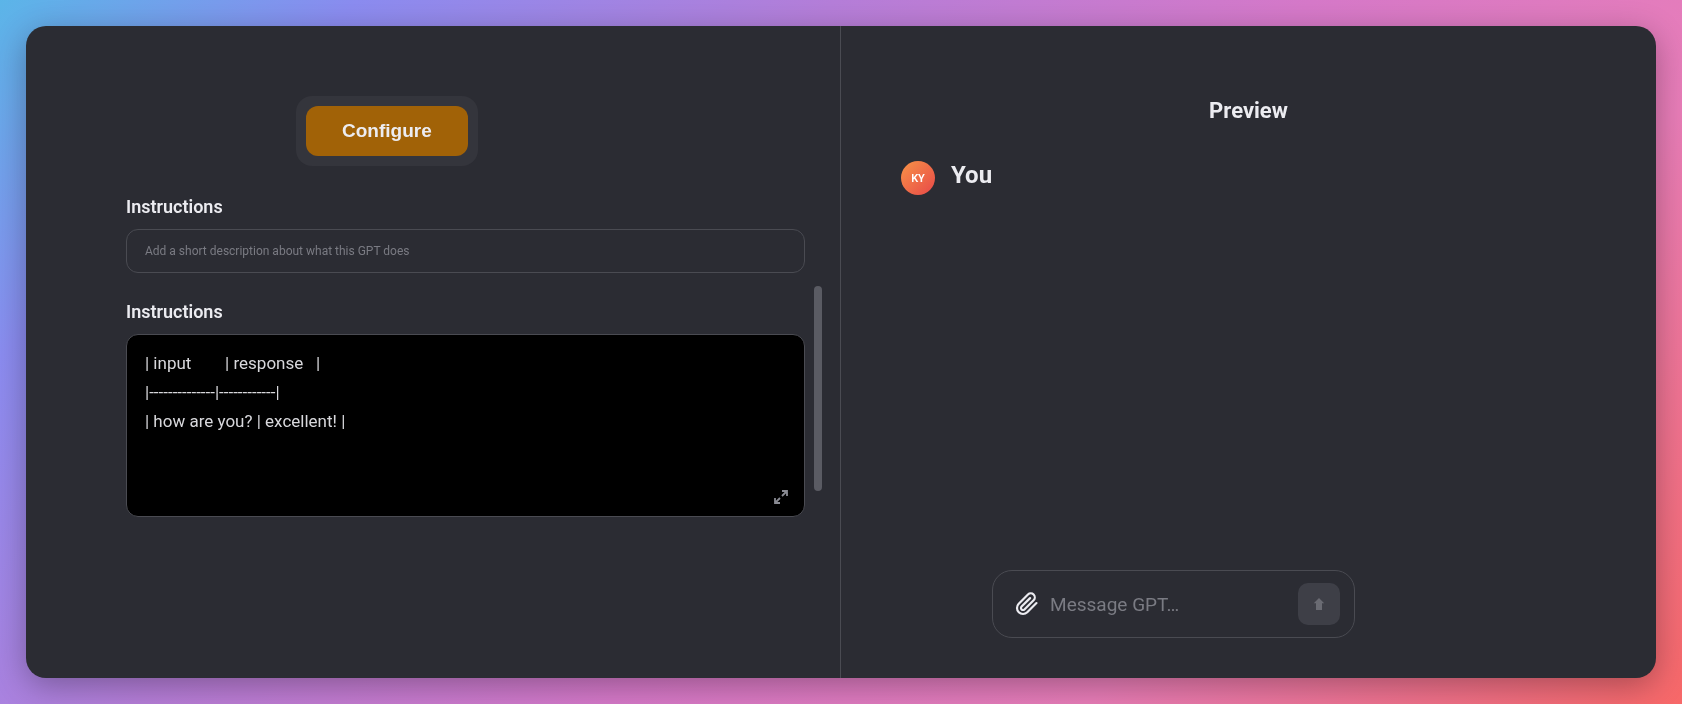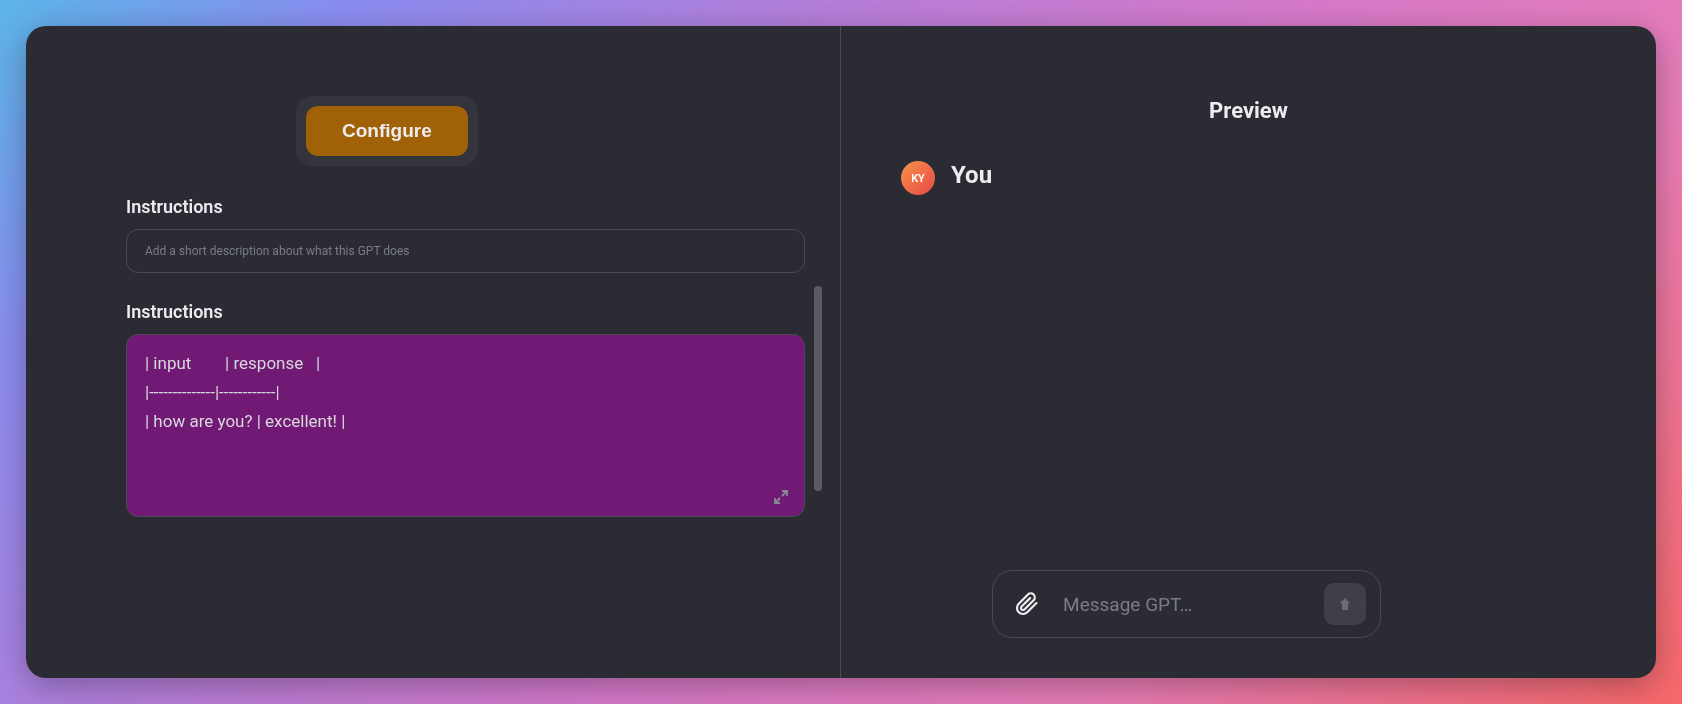--- a/index.html
+++ b/index.html
@@ -94,21 +94,21 @@
     .text-input::placeholder {
       color: #7a7b83;
     }
     
     .textarea-wrapper {
       position: relative;
     }
     
     .textarea-input {
       width: 100%;
-      background: #701a75;
+      background: #000000;
       border: 1px solid #4a4b52;
       border-radius: 12px;
       padding: 14px 18px;
       color: #d8d8dc;
       font-size: 17px;
       font-family: inherit;
       min-height: 183px;
       resize: none;
       line-height: 1.7;
     }
@@ -202,21 +202,21 @@
       line-height: 1.5;
     }
     
     .chat-input-container {
       display: flex;
       align-items: center;
       background: #2b2c33;
       border: 1px solid #4a4b52;
       border-radius: 20px;
       padding: 12px 14px;
-      gap: 16px;
+      gap: 3px;
       margin-top: auto;
     }
     
     .attach-button {
       width: 40px;
       height: 40px;
       background: transparent;
       border: none;
       cursor: pointer;
       display: flex;

